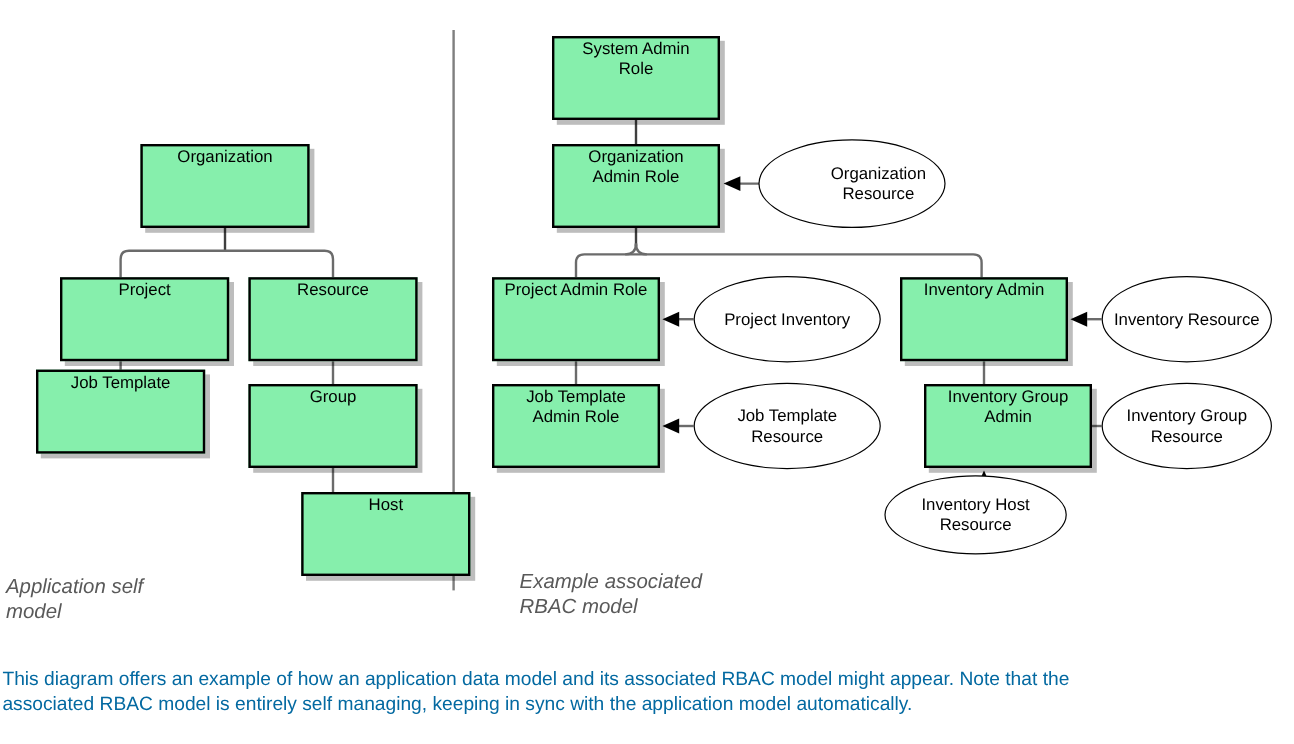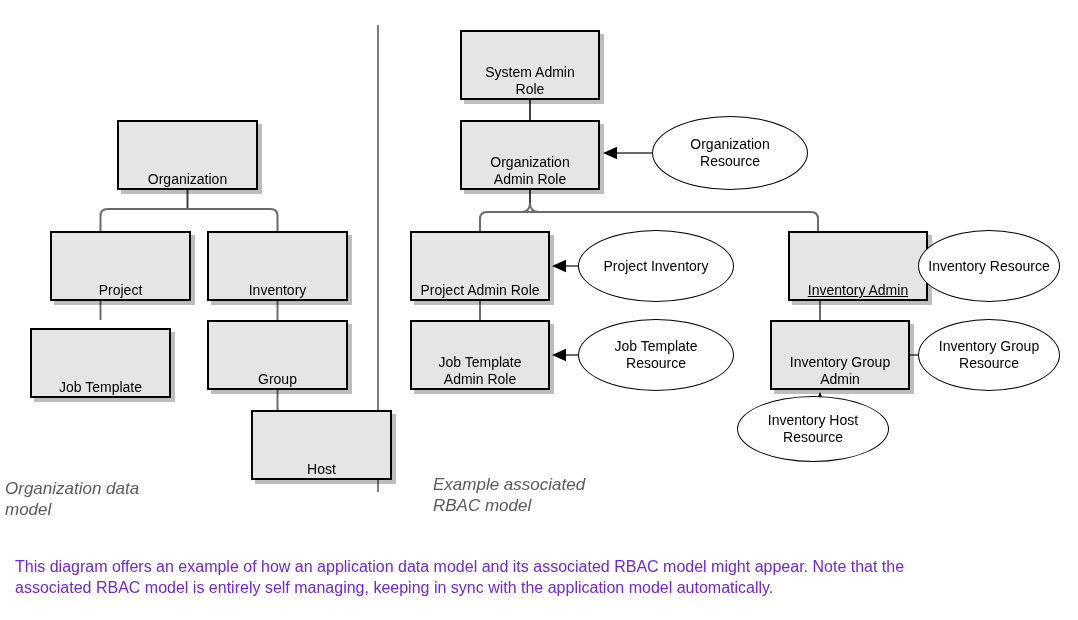--- a/index.html
+++ b/index.html
@@ -6,63 +6,63 @@
   .stage{
     position:relative;width:1078px;height:620px;background:#ffffff;overflow:hidden;
     font-family:"Liberation Sans","DejaVu Sans",sans-serif;
   }
   svg.wires{position:absolute;left:0;top:0;z-index:1;}
   .wire{stroke:#6b6b6b;stroke-width:2;fill:none;}
   .wire-dark{stroke:#3f3f3f;stroke-width:2;fill:none;}
   .ahead{fill:#000000;stroke:none;}
   .divider{position:absolute;left:377px;top:25px;width:2px;height:467px;background:#7f7f7f;z-index:1;}
   .node{
-    position:absolute;z-index:2;background:#e5e5e5;border:2px solid #000000;
+    position:absolute;z-index:2;background:#86efac;border:2px solid #000000;
     box-shadow:4px 4px 0 rgba(0,0,0,0.26);
-    display:flex;align-items:flex-end;justify-content:center;text-align:center;
+    display:flex;align-items:flex-start;justify-content:center;text-align:center;
     font-size:14px;line-height:17px;color:#000000;
     width:141px;height:70px;box-sizing:border-box;
   }
   .node.r{width:140px;}
   .ell{
     position:absolute;z-index:2;background:#ffffff;border:1px solid #000000;border-radius:50%;
     display:flex;align-items:center;justify-content:center;text-align:center;
     font-size:14px;line-height:17px;color:#000000;box-sizing:border-box;
   }
   .w2{max-width:106px;display:inline-block;}
   .w2e{max-width:110px;display:inline-block;}
   
   .b-org{left:117px;top:120px;}
   .b-project{left:30px;top:231px;margin-left:20px;}
   .b-inventory{left:207px;top:231px;}
-  .b-jobtpl{left:30px;top:328px;}
+  .b-jobtpl{left:30px;top:308px;}
   .b-group{left:207px;top:320px;}
   .b-host{left:207px;top:410px;margin-left:44px;}
   
   .b-system{left:460px;top:30px;}
   .b-orgadmin{left:460px;top:120px;}
   .b-projadmin{left:410px;top:231px;}
-  .b-invadmin{left:788px;top:231px;text-decoration:underline;}
+  .b-invadmin{left:750px;top:231px;}
   .b-jobtpladmin{left:410px;top:320px;}
   .b-invgrpadmin{left:750px;top:320px;margin-left:20px;}
   
-  .e-org{left:652px;top:116px;width:156px;height:74px;}
+  .e-org{left:632px;top:116px;width:156px;height:74px;justify-content:flex-end;}
   .e-project{left:578px;top:230px;width:156px;height:72px;}
   .e-inventory{left:918px;top:230px;width:142px;height:72px;justify-content:center;}
   .e-jobtpl{left:578px;top:319px;width:156px;height:72px;}
   .e-invgrp{left:918px;top:319px;width:142px;height:72px;}
   .e-invhost{left:737px;top:396px;width:152px;height:66px;}
   .caption{
     position:absolute;z-index:2;font-style:italic;font-size:17px;line-height:21px;color:#595959;
   }
   .cap-left{left:5px;top:478px;width:150px;}
   .cap-right{left:433px;top:474px;width:172px;}
   .footer{
-    position:absolute;left:15px;top:556px;width:930px;z-index:2;
-    font-size:16px;line-height:21px;color:#6d28d9;
+    position:absolute;left:2px;top:556px;width:930px;z-index:2;
+    font-size:16px;line-height:21px;color:#0369a1;
   }
 </style>
 </head>
 <body>
 
 <div class="stage">
 
   <svg class="wires" width="1078" height="620">
 
     <path class="wire-dark" d="M187.5 190 L187.5 209"></path>
@@ -95,21 +95,21 @@
 
   <div class="divider"></div>
 
   <div class="node b-org">
       <span>Organization</span>
     </div>
   <div class="node b-project">
       <span>Project</span>
     </div>
   <div class="node b-inventory">
-      <span>Inventory</span>
+      <span>Resource</span>
     </div>
   <div class="node b-jobtpl">
       <span>Job Template</span>
     </div>
   <div class="node b-group">
       <span>Group</span>
     </div>
   <div class="node b-host">
       <span>Host</span>
     </div>
@@ -145,18 +145,18 @@
   <div class="ell e-jobtpl">
       <span class="w2e">Job Template Resource</span>
     </div>
   <div class="ell e-invgrp">
       <span class="w2e">Inventory Group Resource</span>
     </div>
   <div class="ell e-invhost">
       <span class="w2e">Inventory Host Resource</span>
     </div>
 
-  <div class="caption cap-left">Organization data model</div>
+  <div class="caption cap-left">Application self model</div>
   <div class="caption cap-right">Example associated RBAC model</div>
 
   <div class="footer">This diagram offers an example of how an application data model and its associated RBAC model might appear. Note that the associated RBAC model is entirely self managing, keeping in sync with the application model automatically.</div>
 
 </div>
 
 </body></html>

